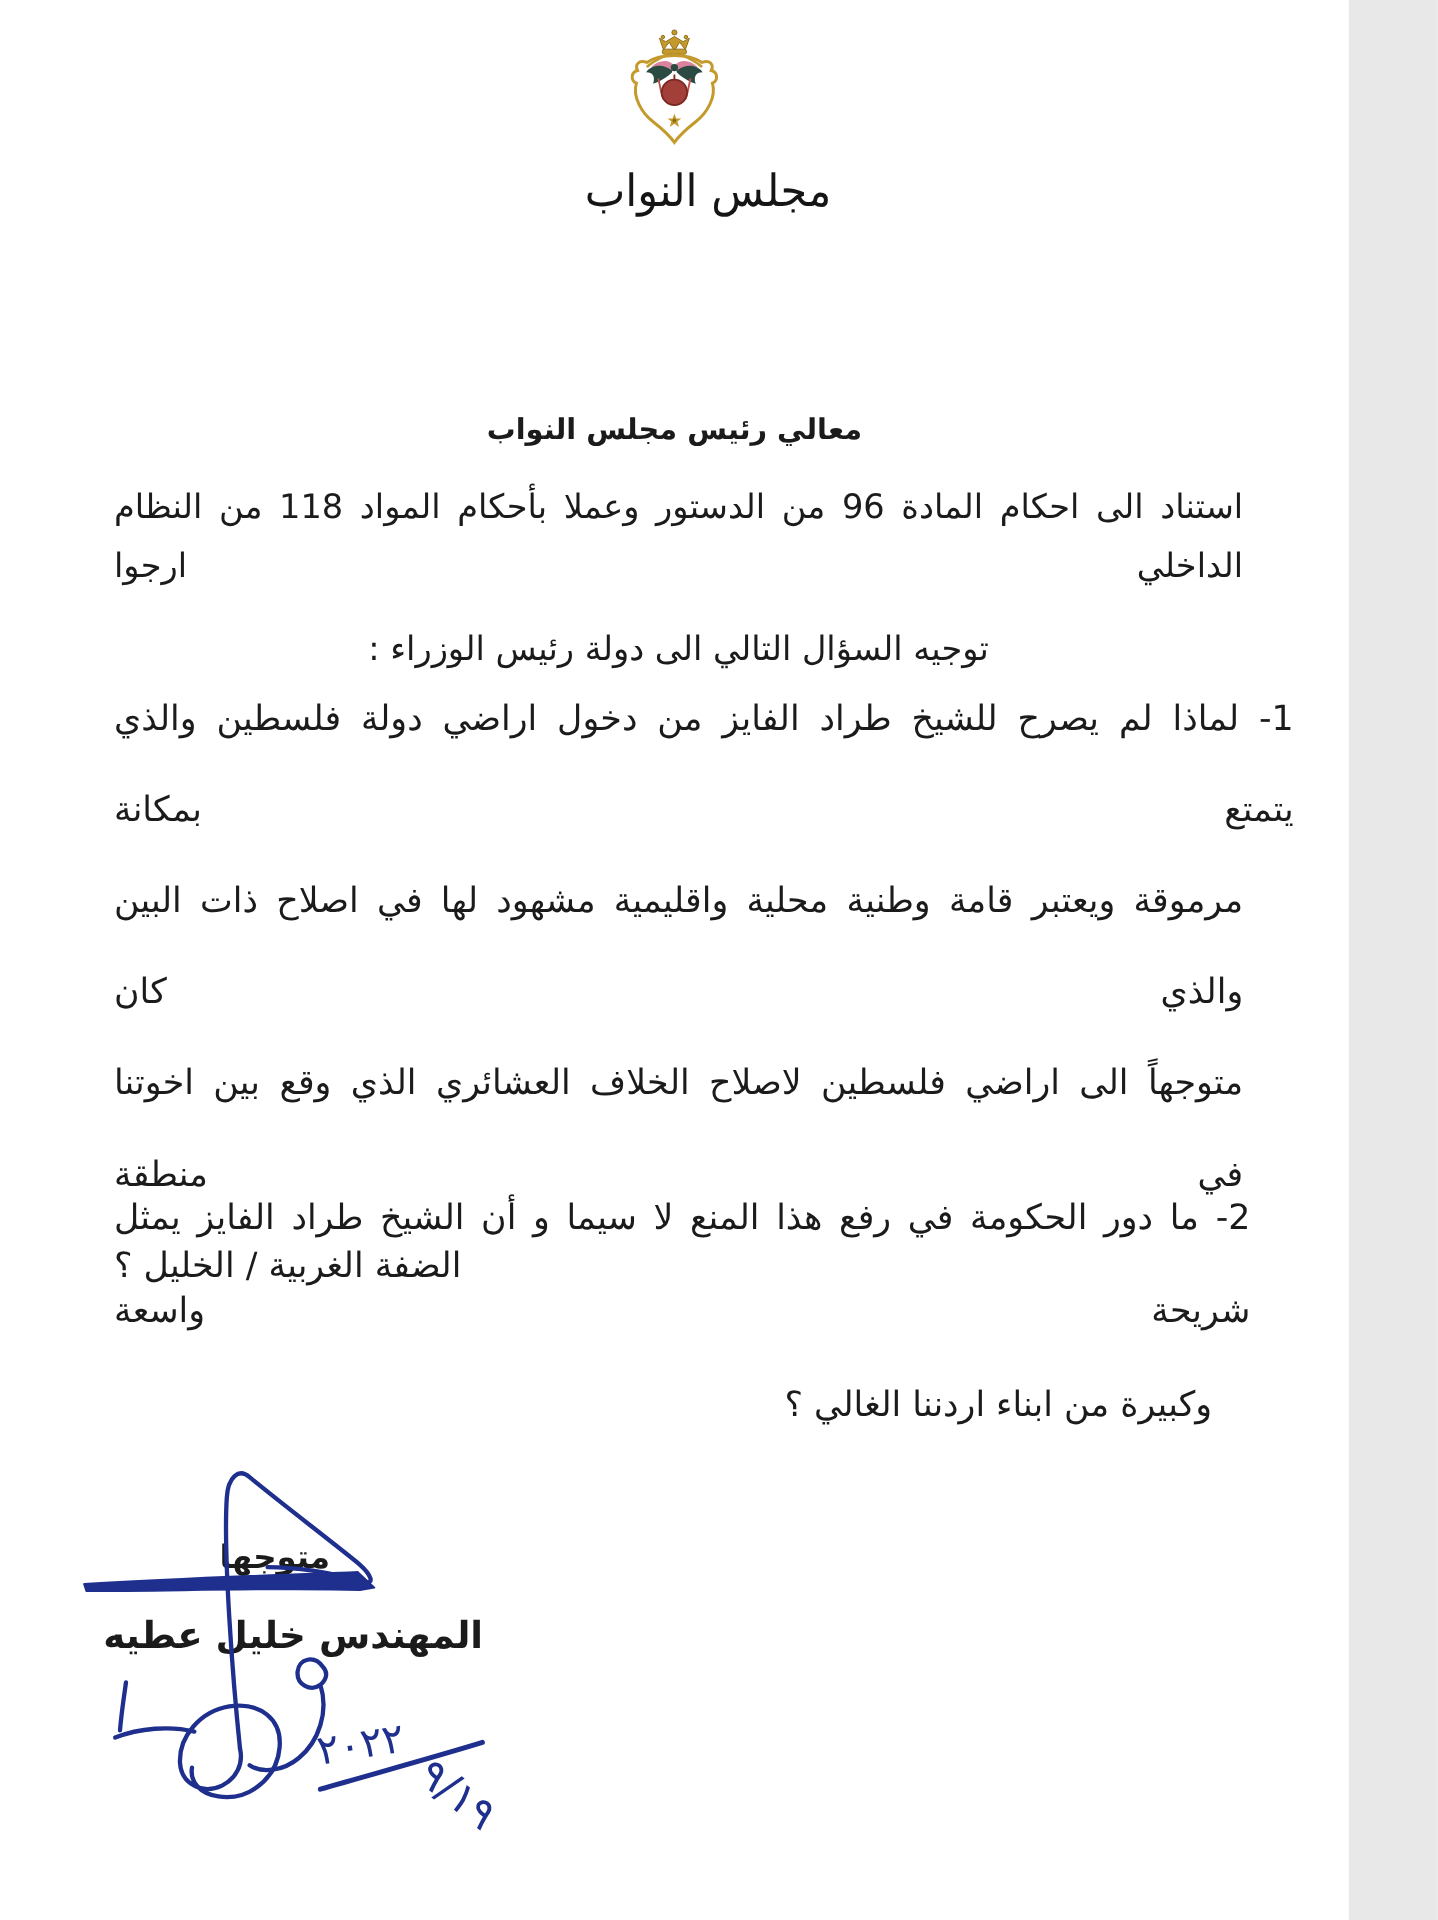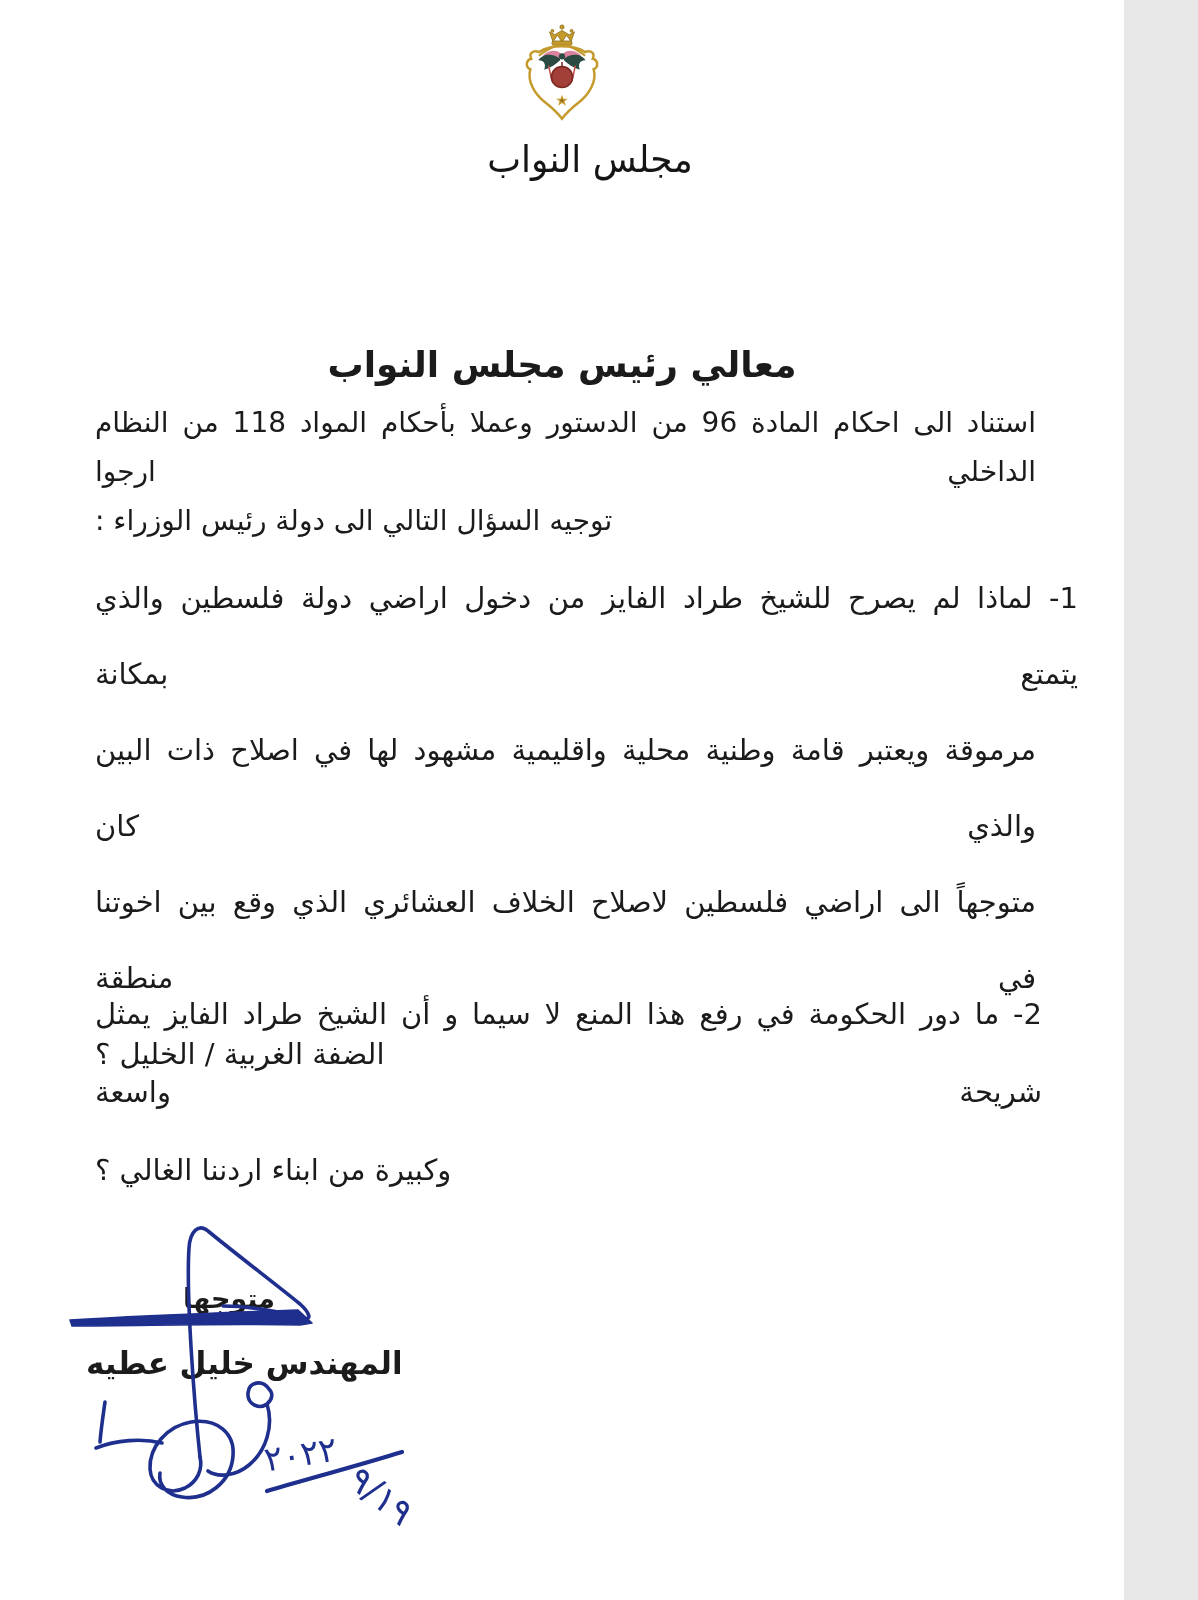--- a/index.html
+++ b/index.html
@@ -16,38 +16,38 @@
     position:absolute; top:22px; left:50%; transform:translateX(-50%);
     width:96px; height:108px;
   }
   .org-calligraphy{
     position:absolute; top:138px; left:50%; transform:translateX(-50%) translateX(28px) scaleX(.97);
     font-size:37px; font-weight:normal; letter-spacing:1px;
     white-space:nowrap; direction:rtl; color:#151515;
   }
   .salutation{
     position:absolute; top:344px; left:0; width:100%;
-    text-align:center; font-size:36px; font-weight:bold; direction:rtl;
+    text-align:center; font-size:24px; font-weight:bold; direction:rtl;
   }
   
   .intro{
     position:absolute; top:398px; right:88px; left:95px;
     direction:rtl; font-size:28px; font-weight:normal; line-height:49px;
   }
   .intro .l1{ text-align:justify; text-align-last:justify; white-space:normal; word-spacing:4px;}
-  .intro .l2{ text-align:left; }
+  .intro .l2{ text-align:center;margin-top:20px; }
   
   .question{ position:absolute; right:88px; left:95px; direction:rtl; font-size:29px; font-weight:normal; }
   .q1{ top:560px; line-height:76px; }
   .q2{ top:975px; line-height:78px; }
   .qline-full{ text-align:justify; text-align-last:justify; word-spacing:4px; }
   .q1 .n1{ margin-right:-42px; }
   .q1 .n4{ text-align:left; margin-right:18px; }
   .q2 .n1{ margin-right:-6px; }
-  .q2 .n2{ text-align:left; margin-right:26px; }
+  .q2 .n2{ text-align:right; margin-right:26px; }
   
   .sig-title{
     position:absolute; top:1283px; left:183px;
     font-size:27px; font-weight:bold; direction:rtl;
   }
   .sig-name{
     position:absolute; top:1345px; left:86px;
     font-size:31px; font-weight:bold; direction:rtl; white-space:nowrap;
   }
   .sig-ink{ position:absolute; top:1185px; left:50px; width:460px; height:390px; }

